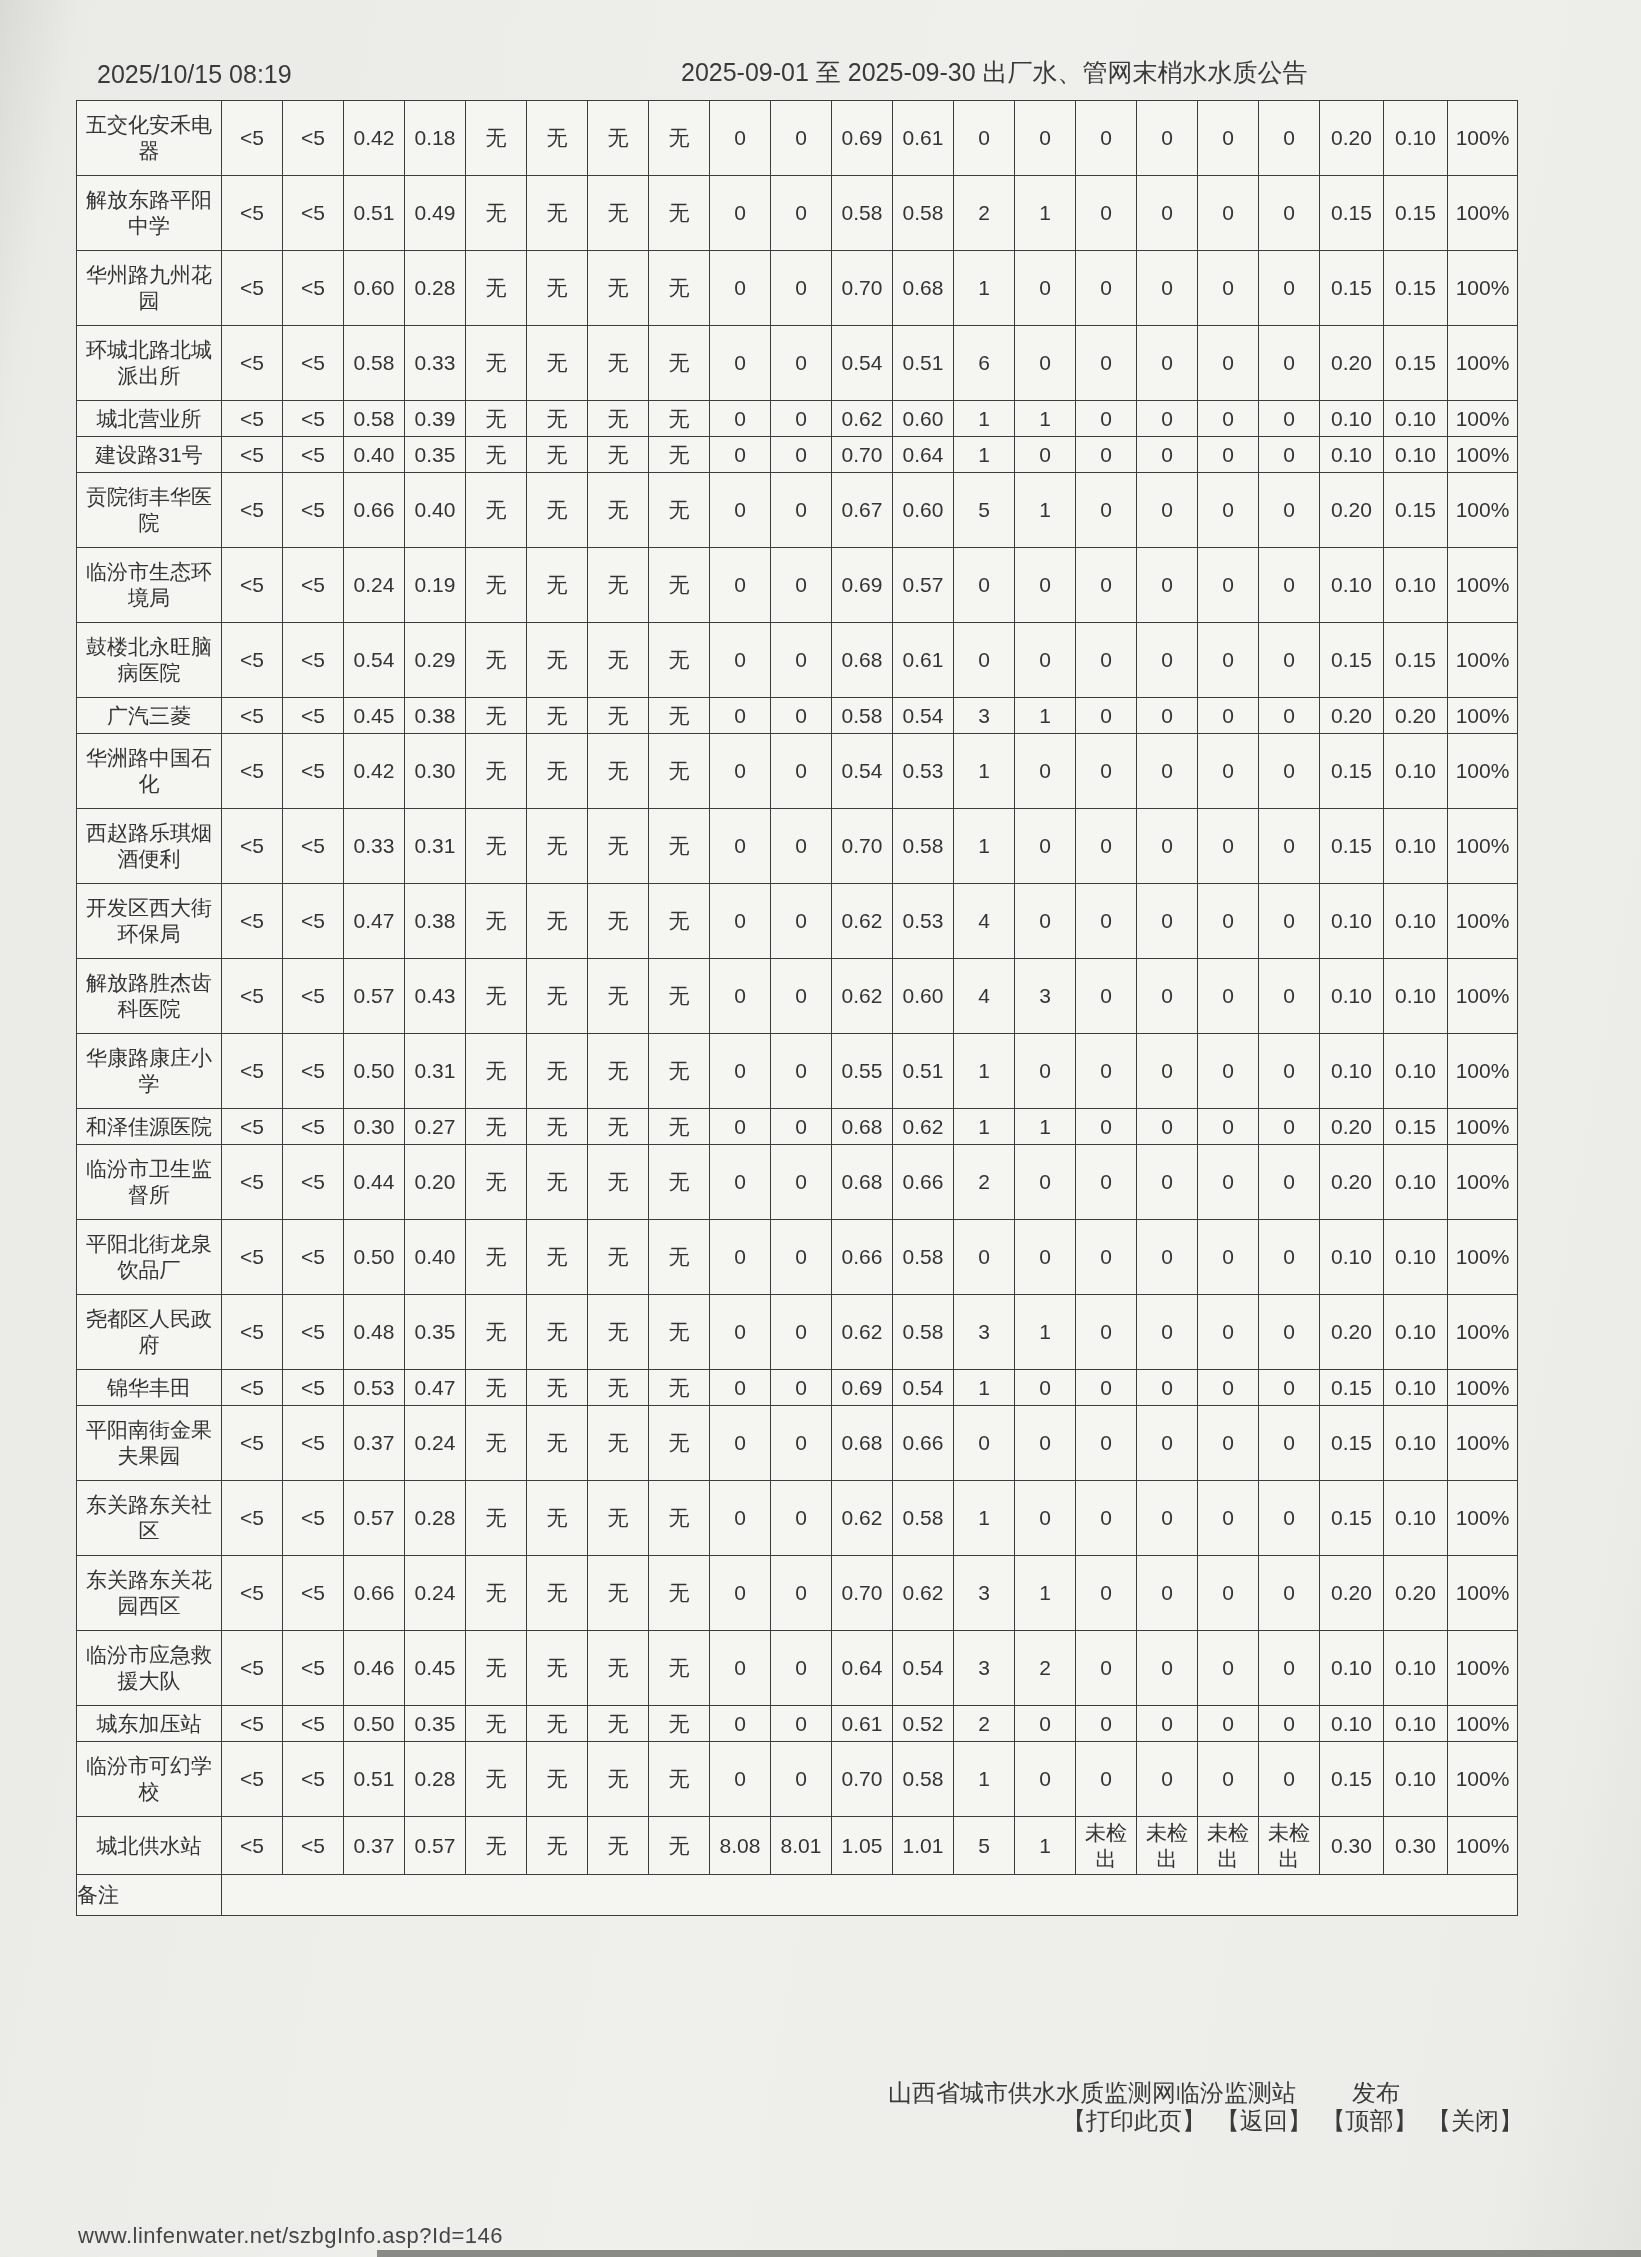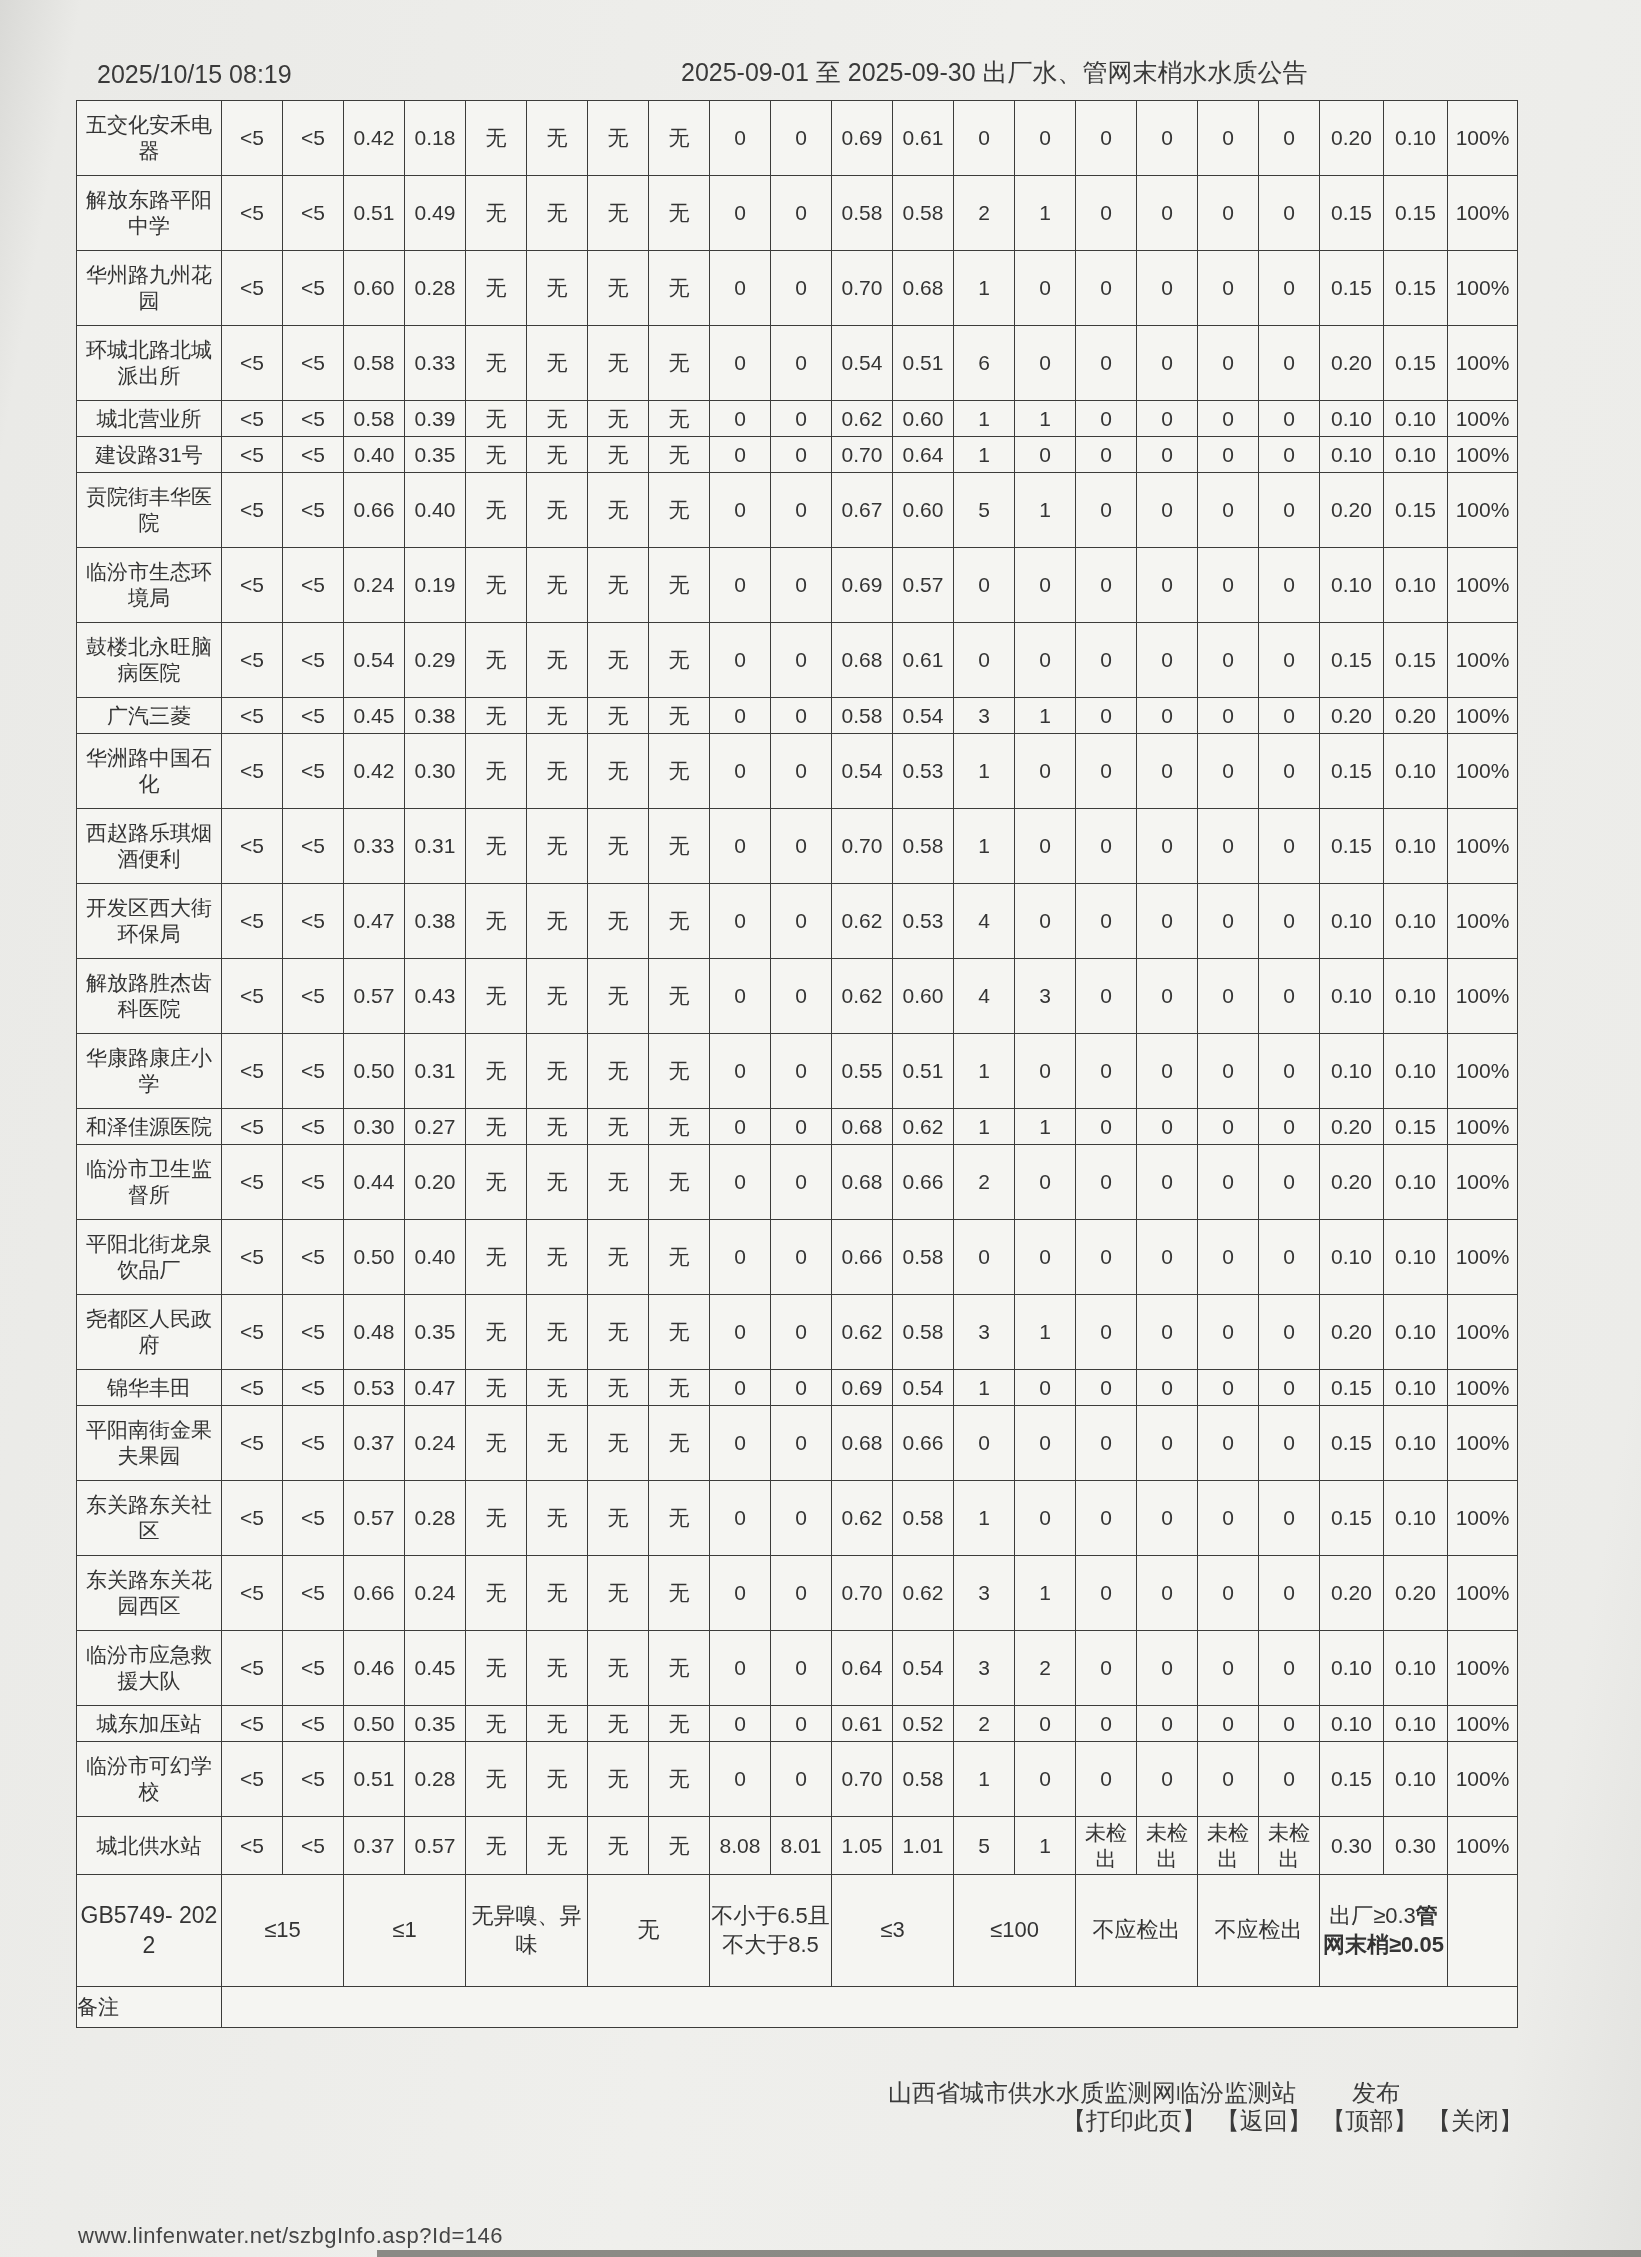--- a/index.html
+++ b/index.html
@@ -739,34 +739,20 @@
             <td>5</td>
             <td>1</td>
             <td>未检出</td>
             <td>未检出</td>
             <td>未检出</td>
             <td>未检出</td>
             <td>0.30</td>
             <td>0.30</td>
             <td>100%</td>
           </tr>
-          <tr class="std-row">
-            <td class="name-cell">GB5749- 2022</td>
-            <td colspan="2">≤15</td>
-            <td colspan="2">≤1</td>
-            <td colspan="2">无异嗅、异味</td>
-            <td colspan="2">无</td>
-            <td colspan="2">不小于6.5且不大于8.5</td>
-            <td colspan="2">≤3</td>
-            <td colspan="2">≤100</td>
-            <td colspan="2">不应检出</td>
-            <td colspan="2">不应检出</td>
-            <td colspan="2">出厂≥0.3<b>管网末梢≥0.05</b></td>
-            <td colspan="1"></td>
-          </tr>
           <tr class="remark-row">
             <td class="name-cell">备注</td>
             <td colspan="21"></td>
           </tr>
         </tbody>
     </table>
   </div>
 
   <div class="footer-publisher">
     <span>山西省城市供水水质监测网临汾监测站</span><span class="gap"></span><span>发布</span>

